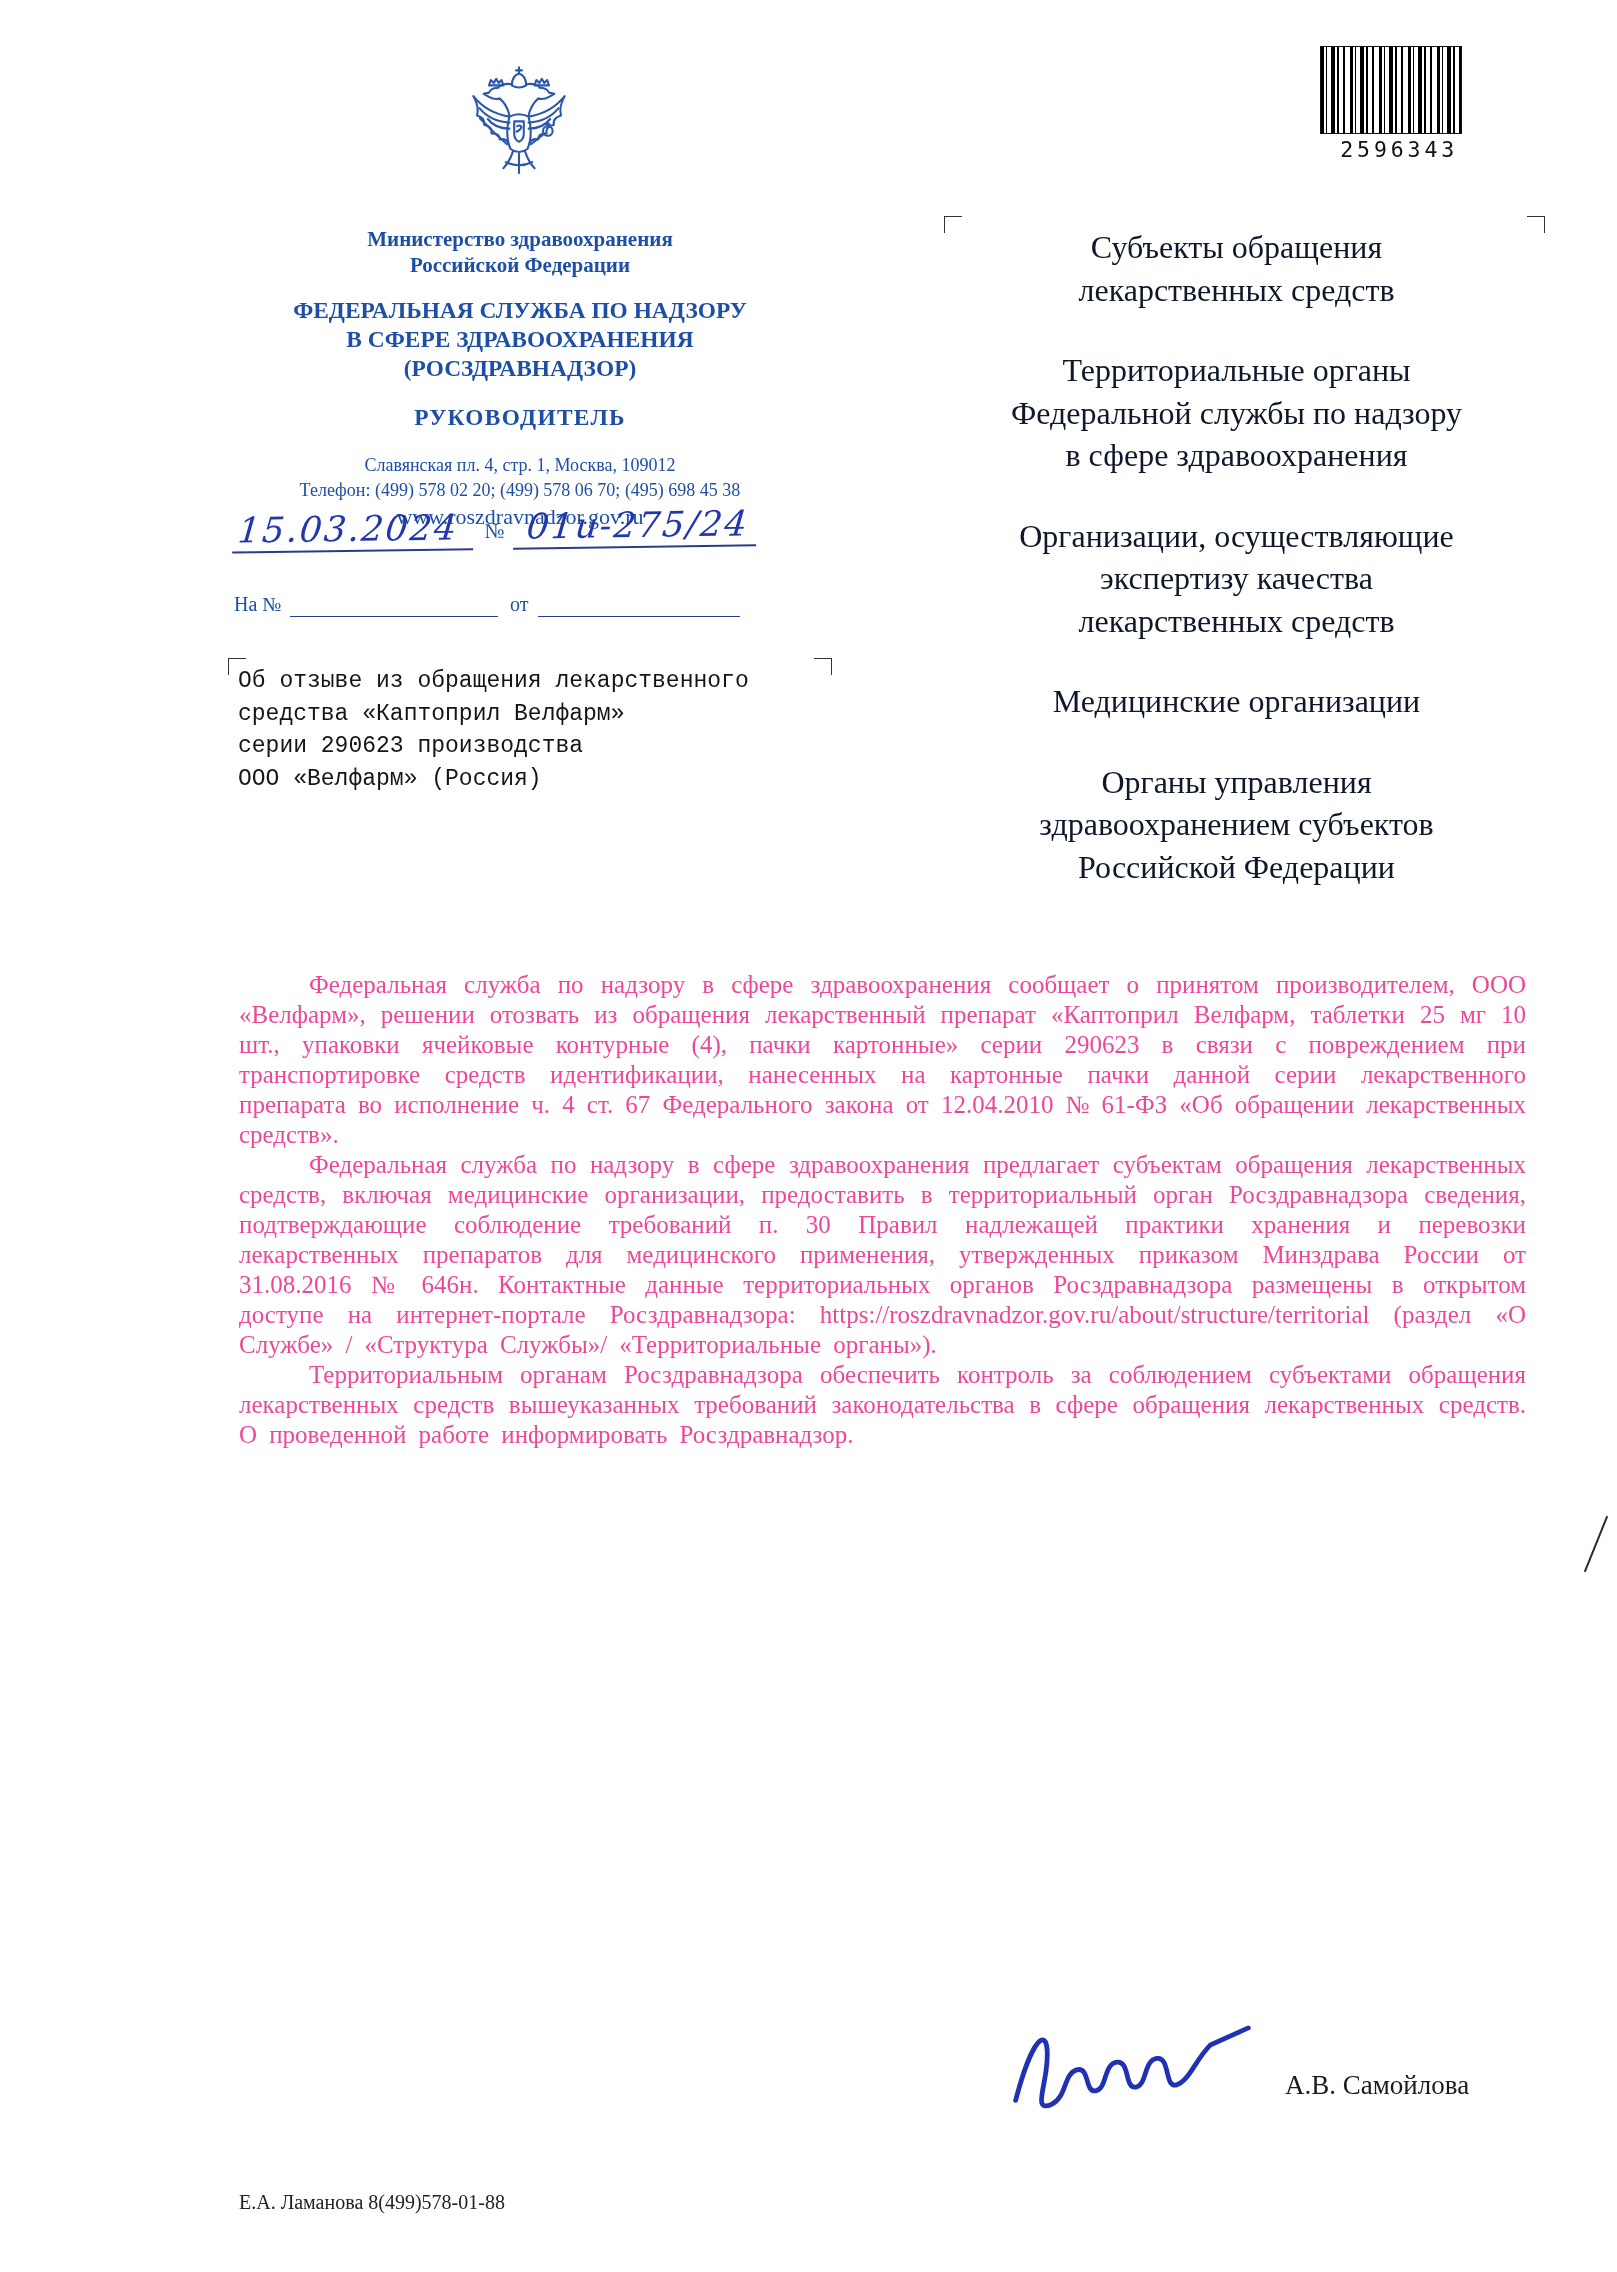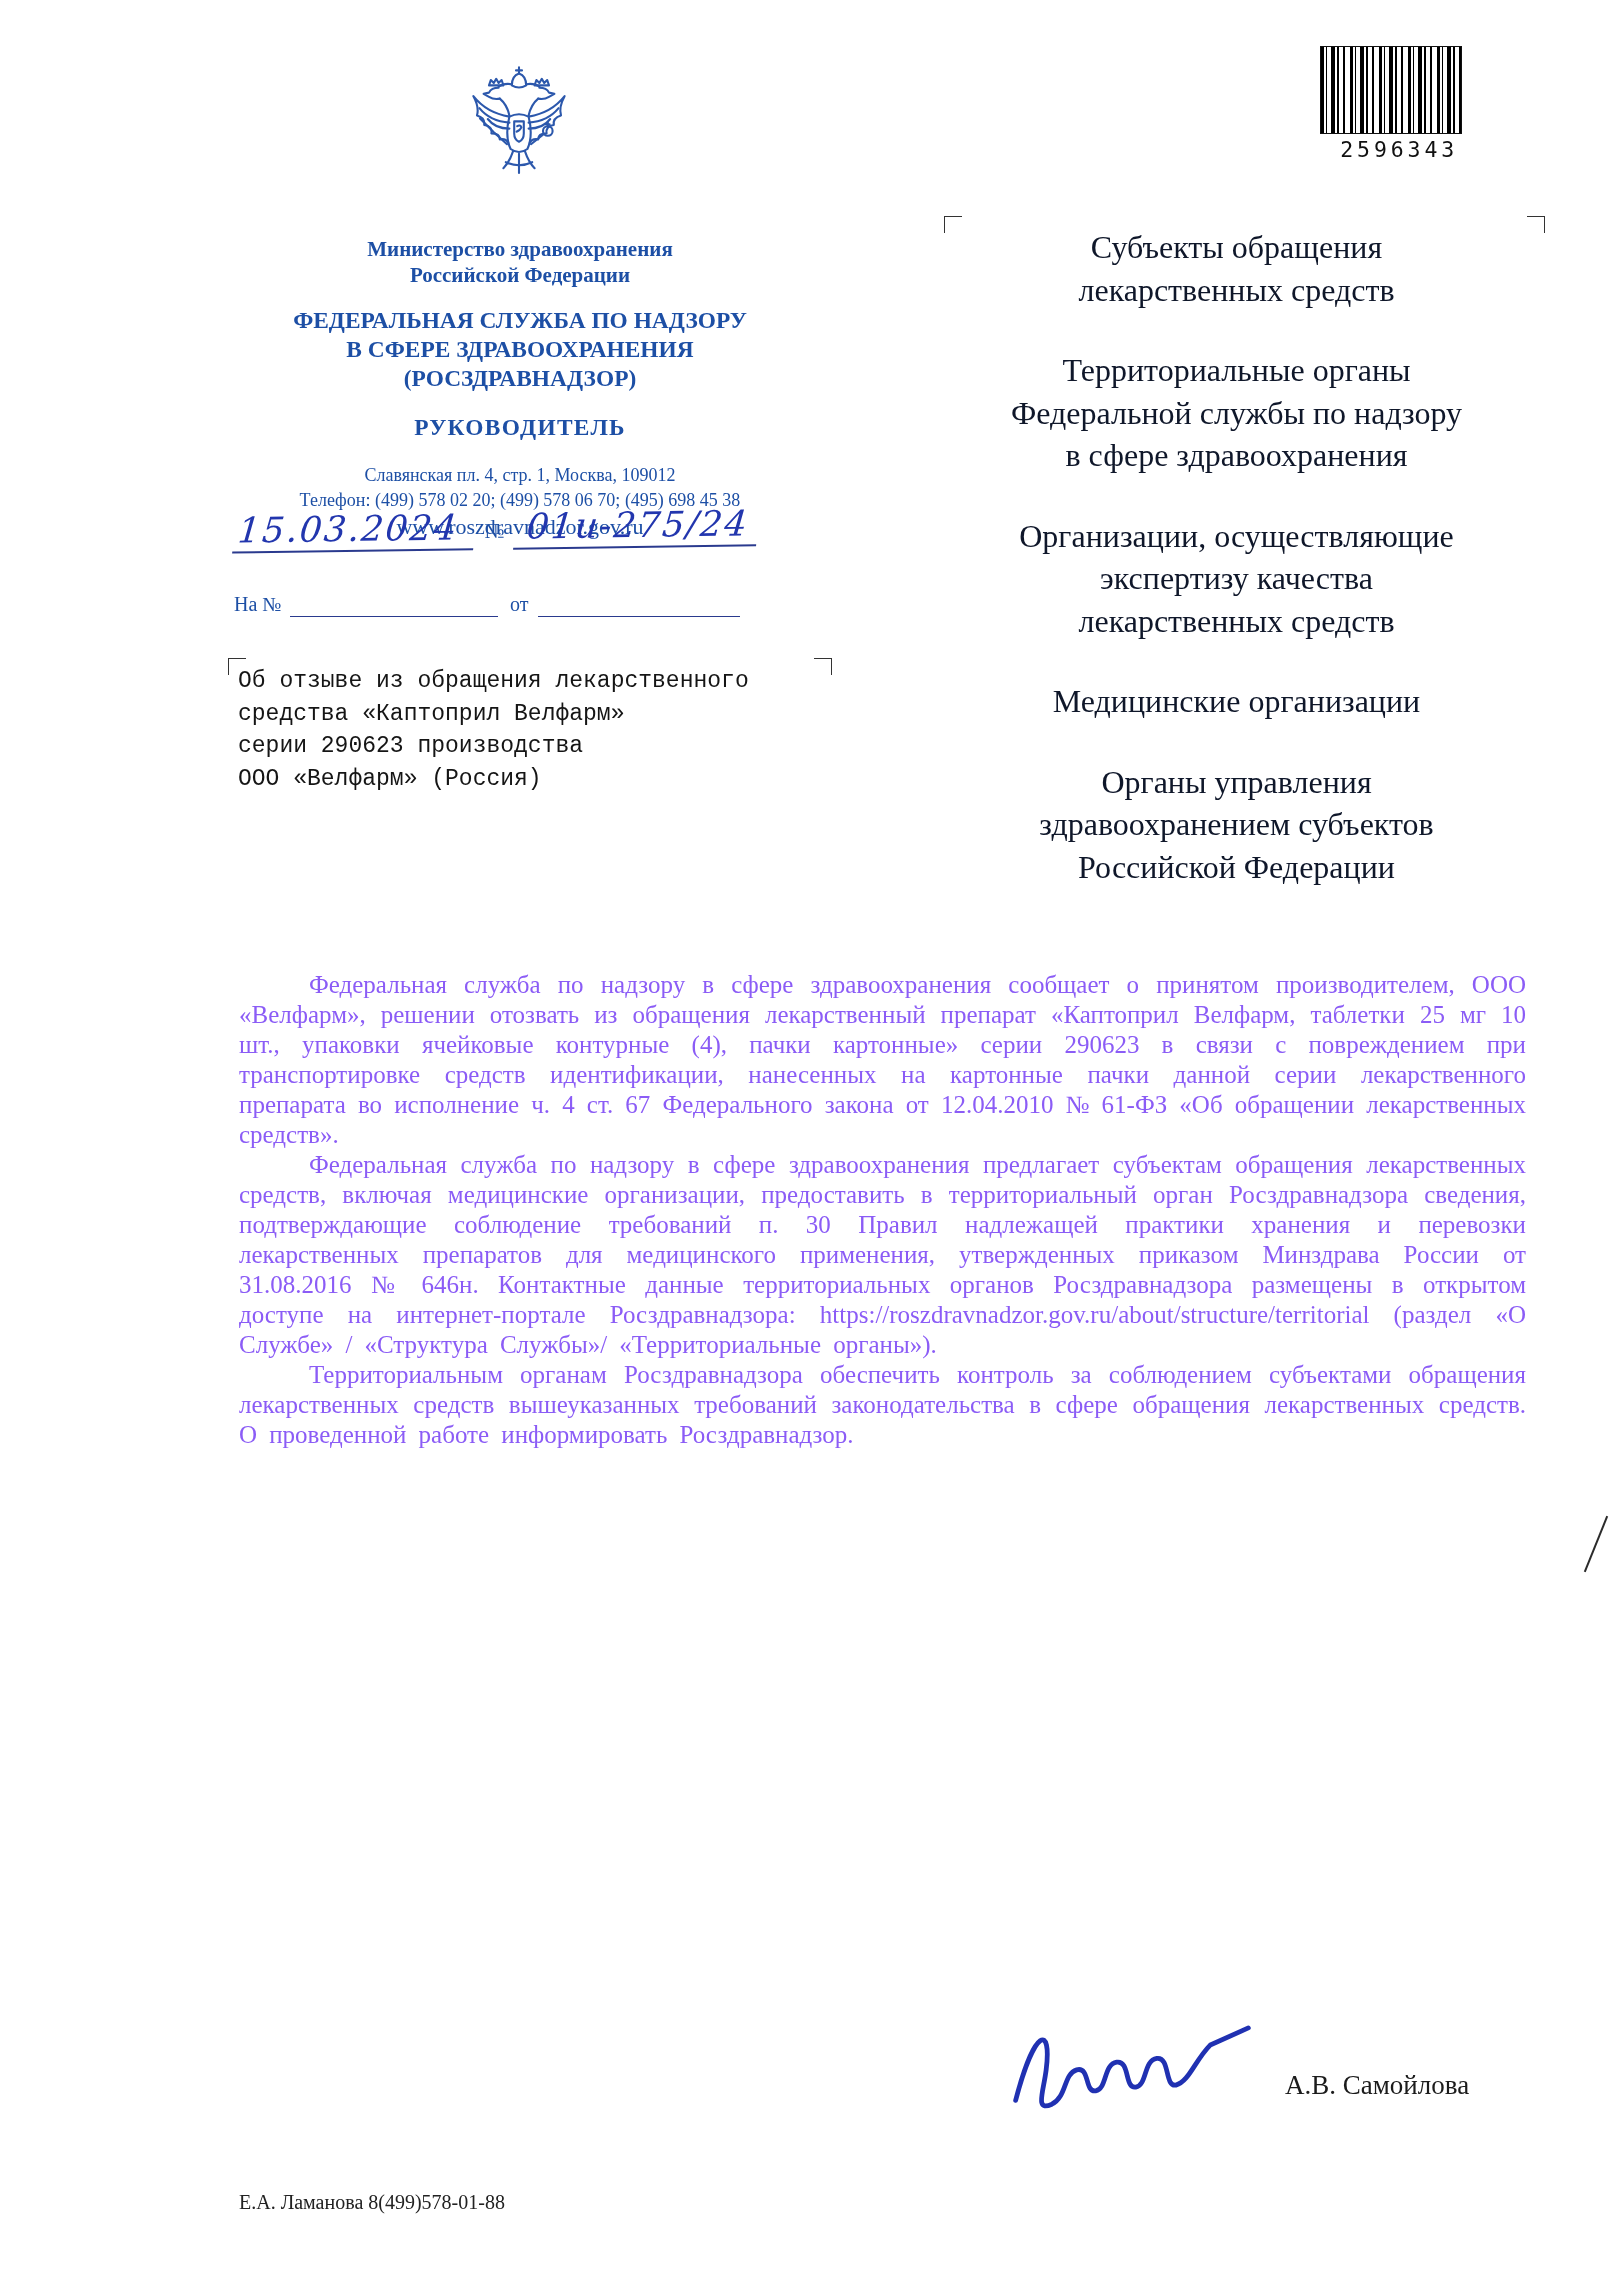--- a/index.html
+++ b/index.html
@@ -22,21 +22,21 @@
       #000 9.8px 14.3px, #fff 14.3px 16.3px, #000 16.3px 17.6px, #fff 17.6px 22px,
       #000 22px 24px, #fff 24px 29px);
     border:0.7px solid #111;
   }
   .barcode-number {
     font-family:"DejaVu Sans Mono", monospace; font-size:21.5px; letter-spacing:3.9px;
     text-align:right; padding:2.6px 3.9px 0 0; color:#111;
   }
 
   
-  .letterhead { position:absolute; left:182px; top:236px; width:676px; text-align:center; color:#1d4fa5; }
+  .letterhead { position:absolute; left:182px; top:226px; width:676px; text-align:center; color:#1d4fa5; }
   .lh-ministry { font-weight:bold; font-size:21px; line-height:1.25; }
   .lh-service  { font-weight:bold; font-size:23.4px; line-height:1.25; margin-top:17px; }
   .lh-role     { font-weight:bold; font-size:23.4px; letter-spacing:1.3px; margin-top:21px; }
   .lh-address  { font-size:18px; margin-top:23.4px; }
   .lh-phones   { font-size:18px; margin-top:3.9px; }
   .lh-site     { font-size:22px; margin-top:3.9px; }
 
   
   .ref-row {
     position:absolute; left:234px; top:506px; width:657px;
@@ -68,21 +68,21 @@
   
   .recipients {
     position:absolute; left:931px; top:226px; width:611px;
     text-align:center; font-size:32px; line-height:1.33; color:#0f172a;
   }
   .recipient { margin-bottom:38px; }
 
   
   .body-text {
     position:absolute; left:239px; top:970px; width:1287px;
-    font-size:25px; line-height:30px; text-align:justify; color:#8b5cf6;
+    font-size:25px; line-height:30px; text-align:justify; color:#ec4899;
     word-spacing:5.9px;
   }
   .body-text p { margin:0; text-indent:70px; }
 
   
   .sig-stroke { position:absolute; left:979px; top:2005px; width:306px; height:124px; }
   .sig-name { position:absolute; left:1285px; top:2070px; font-size:27px; color:#1b1b1b; }
 
   
   .executor { position:absolute; left:239px; top:2191px; font-size:20px; color:#222; }

